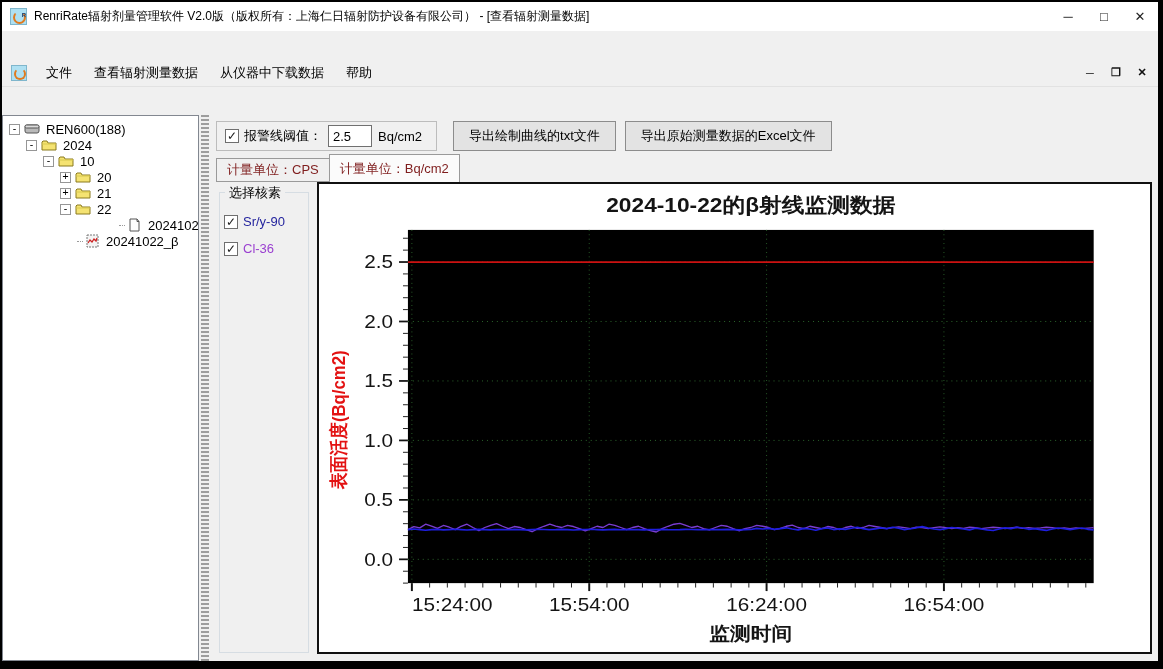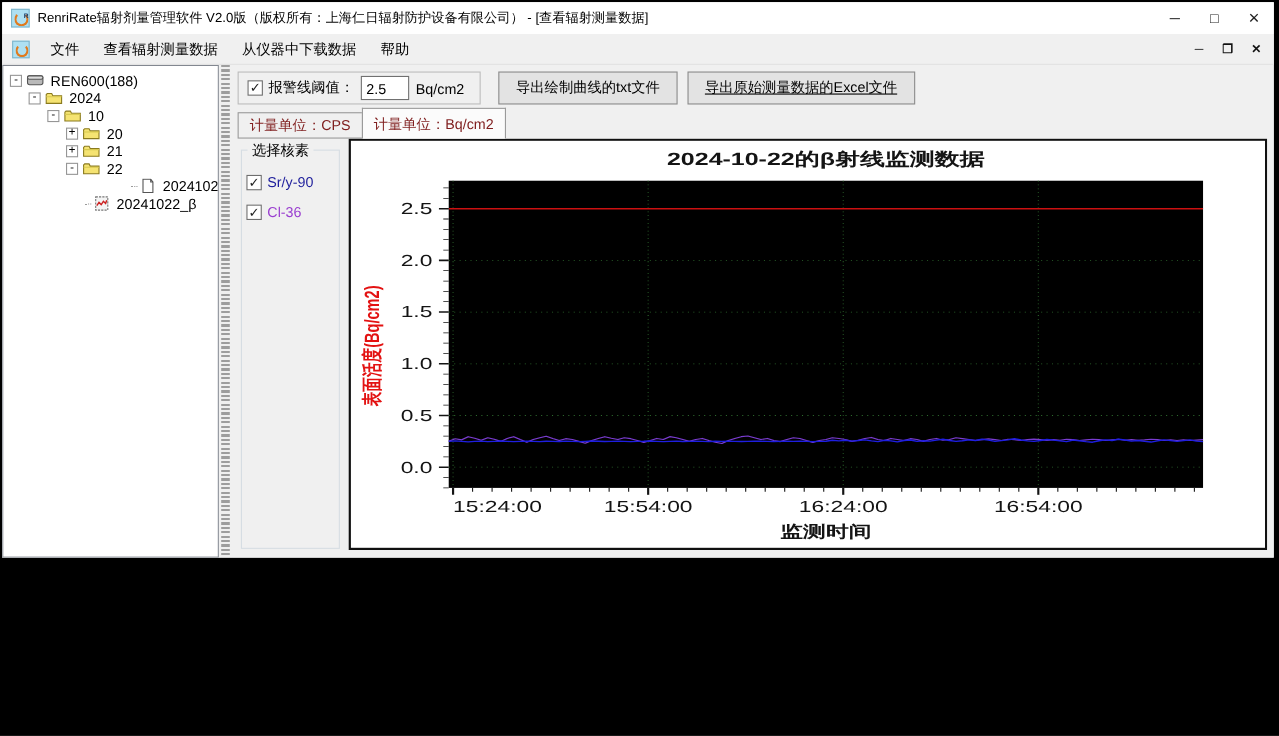--- a/index.html
+++ b/index.html
@@ -1,17 +1,17 @@
 <!DOCTYPE html>
 <html><head>
 <meta charset="utf-8">
 <style>
   html,body{margin:0;padding:0;}
   body{width:1163px;height:669px;background:#000;font-family:"Liberation Sans",sans-serif;position:relative;overflow:hidden;}
-  .window{position:absolute;left:2px;top:2px;width:1156px;height:505px;background:#f0f0f0;display:flex;flex-direction:column;}
+  .window{position:absolute;left:2px;top:2px;width:1156px;height:659px;background:#f0f0f0;display:flex;flex-direction:column;gap:28px;}
 
   
   .titlebar{height:29px;background:#ffffff;display:flex;align-items:center;flex:0 0 auto;}
   .app-icon{width:17px;height:17px;margin:0 7px 0 8px;background:#aee0f2;border:1px solid #7fb6cc;box-sizing:border-box;position:relative;flex:0 0 auto;}
   .app-icon .swoosh{position:absolute;left:2px;top:2px;width:9px;height:9px;border:2px solid #e07a1e;border-radius:50%;border-top-color:transparent;}
   .app-icon .rn{position:absolute;right:0;top:3px;font-size:6px;font-weight:bold;color:#1a3f6e;}
   .title-text{font-size:12px;color:#000;white-space:nowrap;}
   .win-btns{margin-left:auto;display:flex;height:100%;}
   .win-btn{width:36px;height:100%;display:flex;align-items:center;justify-content:center;font-size:13px;color:#222;}
 
@@ -36,21 +36,21 @@
   .content{flex:1;background:#f0f0f0;display:flex;flex-direction:column;padding:5px 6px 0 5px;overflow:hidden;}
 
   
   .controls-row{display:flex;align-items:center;height:32px;flex:0 0 auto;}
   .alarm-group{display:flex;align-items:center;border:1px solid #bcbcbc;height:30px;box-sizing:border-box;padding:0 14px 0 8px;margin-right:16px;background:#f0f0f0;}
   .cb{width:14px;height:14px;flex:0 0 auto;border:1px solid #6e6e6e;background:#fff;box-sizing:border-box;font-size:12px;line-height:12px;text-align:center;color:#222;margin-right:5px;}
   .lbl{font-size:13px;color:#000;}
   .threshold-label{}
   .threshold-input{width:44px;height:22px;box-sizing:border-box;border:1px solid #707070;background:#fff;font-size:13px;font-family:"Liberation Sans",sans-serif;padding:0 4px;margin:0 6px;}
   .btn{height:28px;background:#e3e3e3;border:1px solid #8c8c8c;font-size:13px;color:#000;display:flex;align-items:center;padding:0 15px;margin-right:13px;cursor:default;white-space:nowrap;}
-  .btn.excel{margin-left:-4px;text-decoration:underline;}
+  .btn.excel{margin-left:-4px;}
 
   
   .tabs-row{display:flex;align-items:flex-end;height:28px;flex:0 0 auto;margin-top:2px;}
   .tab{height:24px;box-sizing:border-box;background:#f0f0f0;border:1px solid #9a9a9a;display:flex;align-items:center;padding:0 10px;font-size:13px;color:#7f1d1d;}
   .tab.active{height:28px;background:#fbfbfb;border-bottom:none;margin-left:-1px;position:relative;z-index:2;}
 
   
   .content-body{flex:1;display:flex;overflow:hidden;}
   .nuclide-group{width:88px;flex:0 0 auto;border:1px solid #d6dde3;margin:10px 8px 8px 3px;position:relative;padding-top:14px;background:#f0f0f0;}
   .nuclide-legend{position:absolute;top:-9px;left:5px;background:#f0f0f0;font-size:13px;padding:0 4px;color:#000;white-space:nowrap;}

